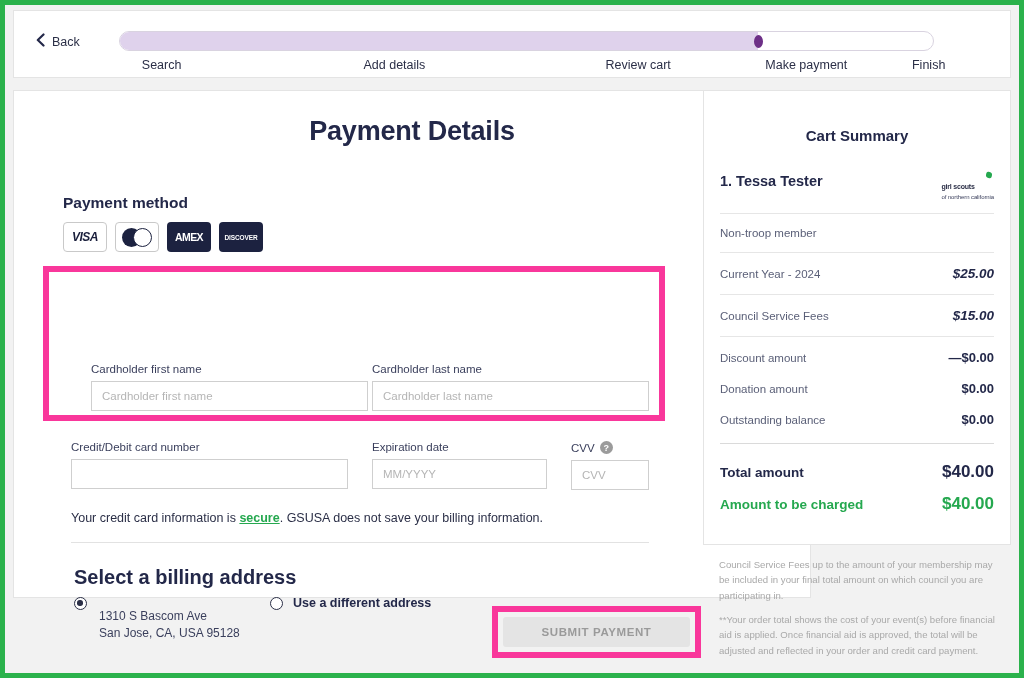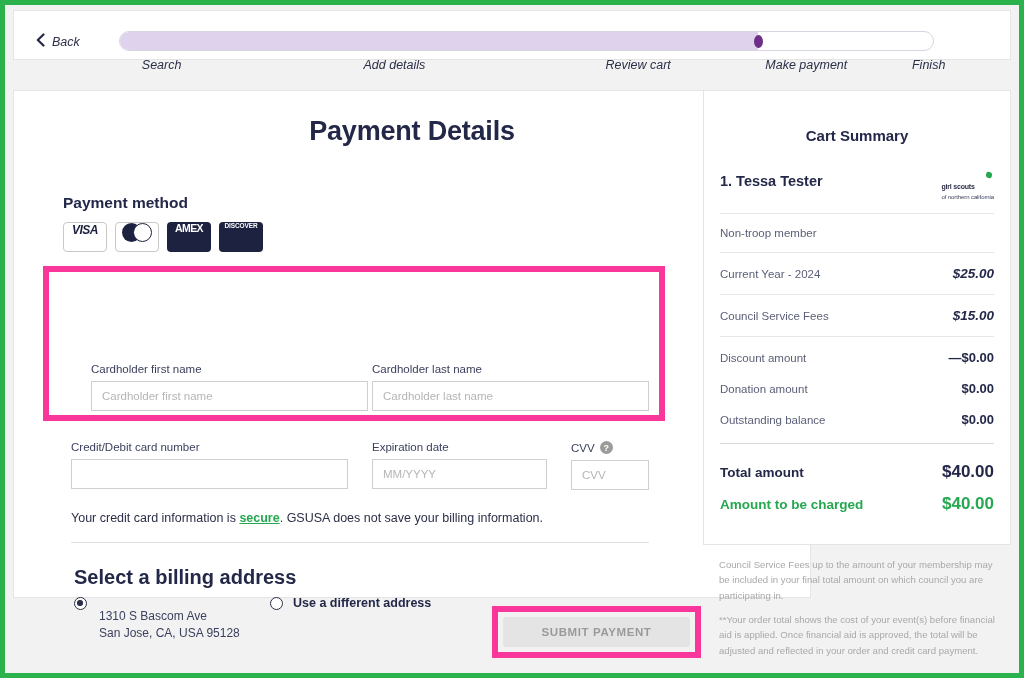--- a/index.html
+++ b/index.html
@@ -18,24 +18,23 @@
   }
   .inner {
     position: absolute;
     top: 0; left: 0; right: 0; bottom: 0;
     background: #f2f2f2;
   }
 
   
   .stepper-card {
     position: absolute;
-    left: 8px; top: 5px; width: 998px; height: 50px;
+    left: 8px; top: 5px; width: 998px; height: 68px;
     background: #ffffff;
     border: 1px solid #e4e4e4;
-    font-style: italic;
   }
   .back-btn {
     position: absolute; left: 22px; top: 22px;
     display: flex; align-items: center; gap: 7px;
     cursor: pointer;
   }
   .back-chevron { display: block; }
   .back-label {
     font-size: 12.5px; color: #2b2f47; font-weight: 400;
   }
@@ -84,21 +83,21 @@
     font-size: 15.5px; font-weight: bold; color: #232849;
   }
   #payment-method-title { position: absolute; left: 49px; top: 103px; }
 
   .card-logos {
     position: absolute; left: 49px; top: 131px;
     display: flex; gap: 8px;
   }
   .card-logo {
     width: 44px; height: 30px; border-radius: 4px;
-    display: flex; align-items: flex-start; justify-content: center;
+    display: flex; align-items: center; justify-content: center;
     font-size: 10px; font-weight: bold; letter-spacing: -0.3px;
   }
   .card-logo.light { background: #ffffff; border: 1px solid #c9c9c9; color: #1a1f3c; }
   .card-logo.dark  { background: #1c2240; color: #ffffff; }
   .card-logo.visa { font-style: italic; font-size: 12px; letter-spacing: -0.5px; }
   .card-logo.amex { font-size: 10.5px; letter-spacing: -0.6px; }
   .card-logo.discover { font-size: 6.5px; letter-spacing: -0.1px; }
   .mc-circles { position: relative; width: 30px; height: 19px; }
   .mc-circles i {
     position: absolute; top: 0; width: 19px; height: 19px; border-radius: 50%;

